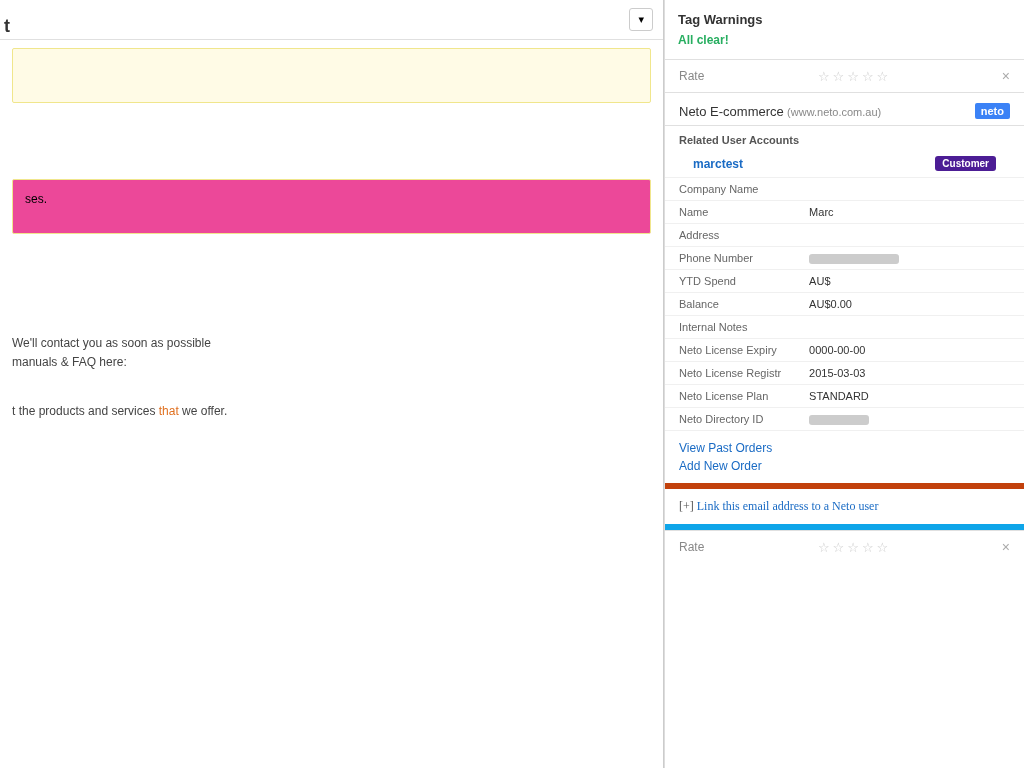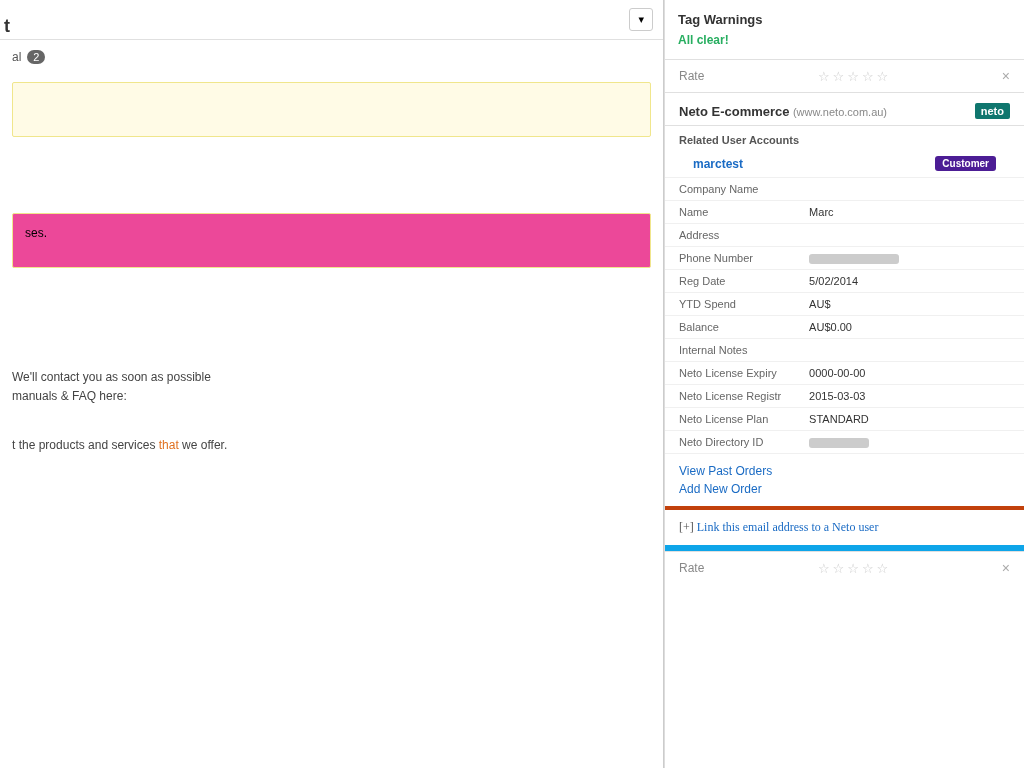--- a/index.html
+++ b/index.html
@@ -144,34 +144,34 @@
     .neto-header {
       display: flex;
       justify-content: space-between;
       align-items: center;
       padding: 10px 14px 6px;
       border-bottom: 1px solid #e0e0e0;
     }
 
     .neto-title {
       font-size: 13px;
-      font-weight: bold;
+      font-weight: normal;
       color: #333;
     }
 
     .neto-subtitle {
       font-size: 11px;
       color: #888;
       font-weight: normal;
     }
 
     .neto-logo {
       font-size: 11px;
       color: #fff;
-      background: #0f766e;
+      background: #3b82f6;
       padding: 2px 6px;
       border-radius: 2px;
       font-weight: bold;
     }
 
     .related-accounts-label {
       padding: 8px 14px 4px;
       font-size: 11px;
       color: #555;
       font-weight: bold;
@@ -229,21 +229,21 @@
     .redacted-bar {
       display: inline-block;
       background: #ccc;
       height: 10px;
       border-radius: 3px;
       vertical-align: middle;
     }
 
     .order-links {
       padding: 8px 14px;
-      border-bottom: 4px solid #c2410c;
+      border-bottom: 6px solid #c2410c;
     }
 
     .order-link {
       display: block;
       color: #1a6bc4;
       font-size: 12px;
       text-decoration: none;
       padding: 2px 0;
     }
 
@@ -276,24 +276,20 @@
 </head>
 <body>
 
 <div class="left-panel">
   <div class="left-top-bar">
 
     <span style="position:absolute;left:0;top:16px;font-size:18px;font-weight:bold;color:#333;padding-left:4px;">t</span>
     <button class="dropdown-btn">▾</button>
   </div>
 
-  <div class="badge-row">
-    <span>al</span>
-    <span class="badge">2</span>
-  </div>
 
   <div class="yellow-box">
     <span></span>
   </div>
 
   <div style="height: 60px;"></div>
 
   <div class="yellow-box-2">
     <span>ses.</span>
   </div>
@@ -361,24 +357,20 @@
           </tr>
           <tr>
             <td>Address</td>
             <td></td>
           </tr>
           <tr>
             <td>Phone Number</td>
             <td><span class="redacted-bar" style="width: 90px;"></span></td>
           </tr>
           <tr>
-            <td>Reg Date</td>
-            <td>5/02/2014</td>
-          </tr>
-          <tr>
             <td>YTD Spend</td>
             <td>AU$</td>
           </tr>
           <tr>
             <td>Balance</td>
             <td>AU$0.00</td>
           </tr>
           <tr>
             <td>Internal Notes</td>
             <td></td>

